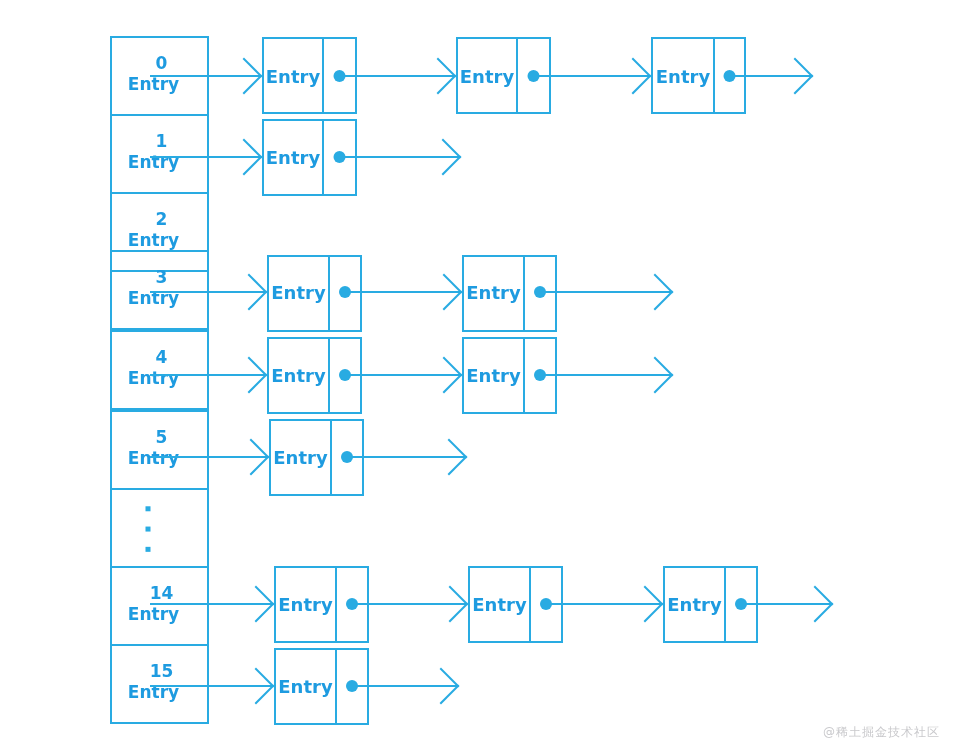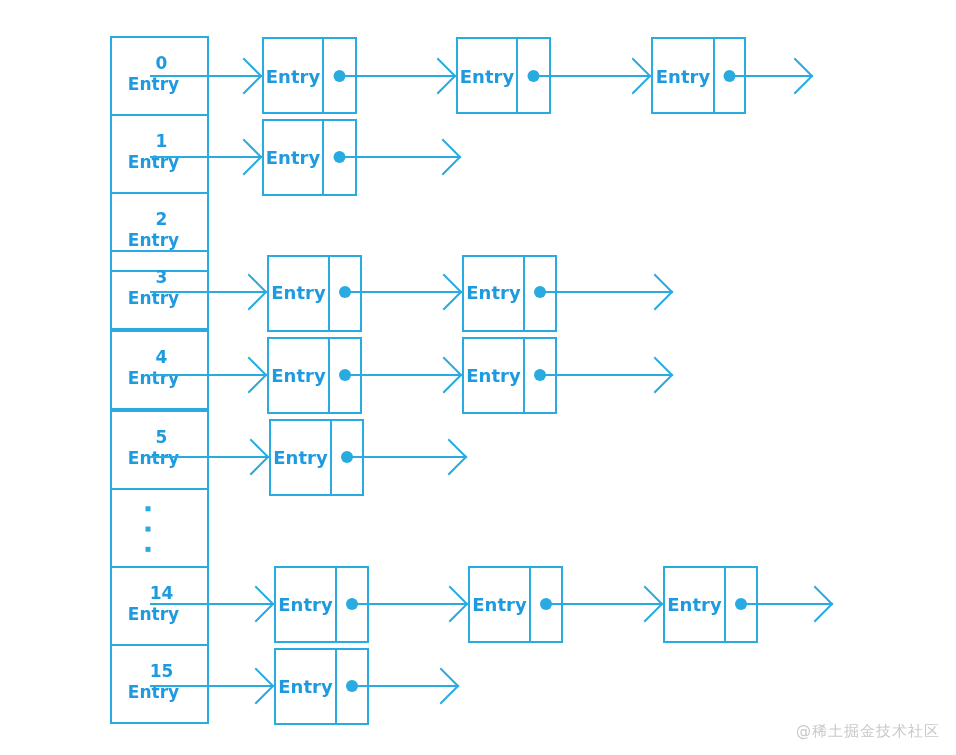--- a/index.html
+++ b/index.html
@@ -10,21 +10,21 @@
     overflow:hidden;
     position:relative;
   }
   #canvas{position:absolute;left:0;top:0;width:956px;height:755px;}
   svg#diagram{position:absolute;left:0;top:0;width:956px;height:755px;}
 
   .watermark{
     position:absolute;
     right:16px;
     bottom:14px;
-    font-size:15px;
+    font-size:12px;
     color:#c9c9cc;
     letter-spacing:1px;
     font-family:"DejaVu Sans","Liberation Sans",sans-serif;
     user-select:none;
   }
   text{font-family:"DejaVu Sans","Liberation Sans",sans-serif;}
   .cell-index{font-size:17px;font-weight:bold;}
   .cell-entry{font-size:17px;font-weight:bold;}
   .node-label{font-size:18px;font-weight:bold;}
 </style>

